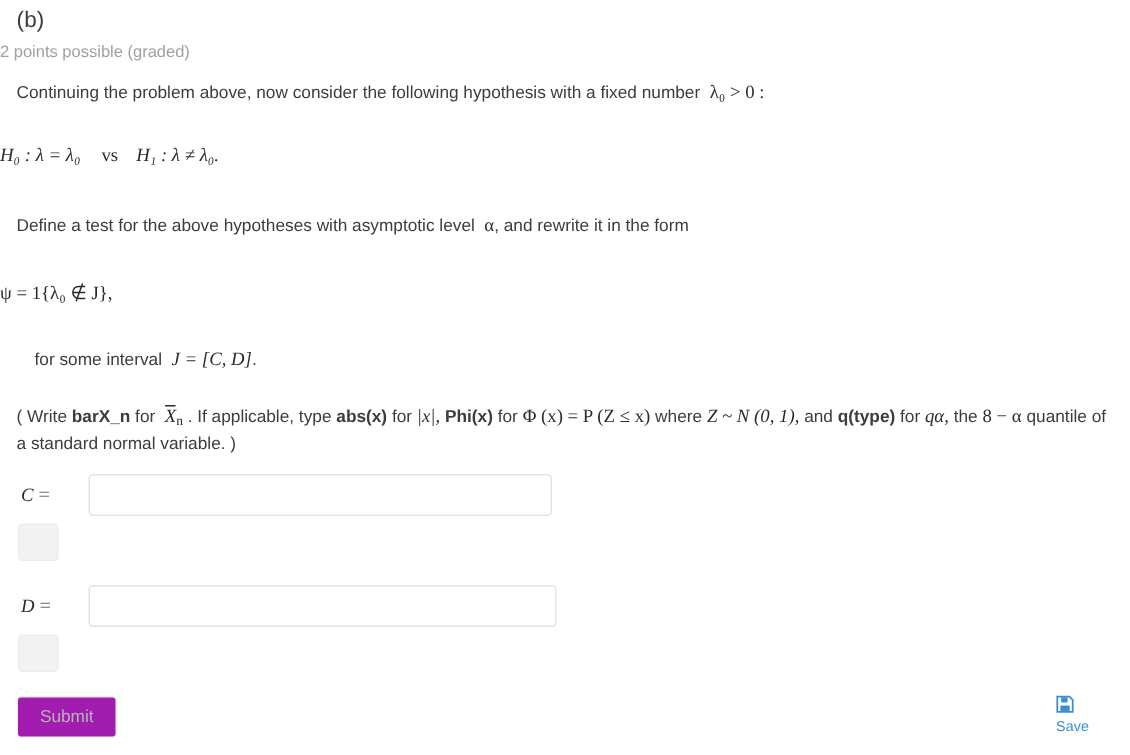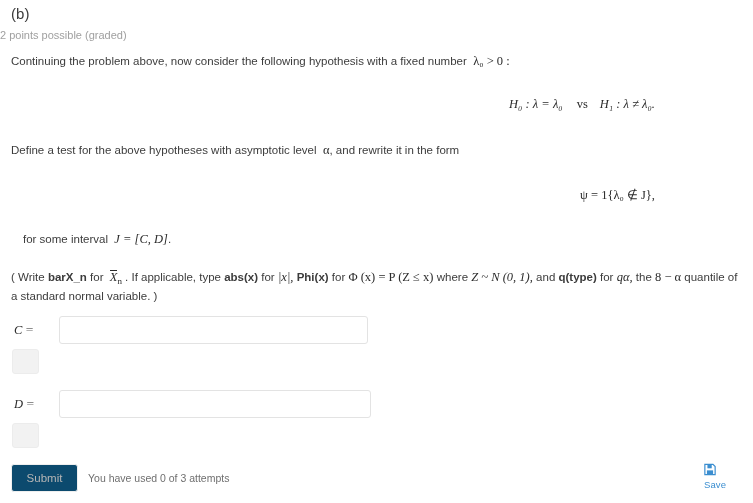--- a/index.html
+++ b/index.html
@@ -87,21 +87,21 @@
     border-top: 1px solid #2b2b2b;
     padding-top: 0px;
     display: inline-block;
     line-height: 1.05;
   }
 
   
   .display-eq {
     position: absolute;
     width: 655px;
-    text-align: right;
+    text-align: left;
     font-family: "Liberation Serif", serif;
     color: #2b2b2b;
   }
   .eq-hyp {
     top: 96px;
     font-size: 14px;
   }
   .eq-psi {
     top: 187px;
     font-size: 14px;
@@ -169,21 +169,21 @@
     top: 463px;
     width: 753px;
     height: 40px;
   }
   .submit-button {
     position: absolute;
     left: 11px;
     top: 1px;
     width: 67px;
     height: 28px;
-    background: #0c4a6e;
+    background: #a21caf;
     border: 1px solid #efefef;
     border-radius: 3px;
     color: #b5b5b5;
     font-family: "Liberation Sans", sans-serif;
     font-size: 11.5px;
     cursor: default;
     padding: 0;
   }
   .attempts-text {
     position: absolute;
@@ -282,21 +282,20 @@
     <div class="var-label">
       <span class="mathi">D</span>
       <span class="eqsign">=</span>
     </div>
     <input class="answer-input" type="text" value="" placeholder="" style="">
     <div class="preview-box"></div>
   </div>
 
   <div class="footer">
     <button class="submit-button">Submit</button>
-    <div class="attempts-text">You have used 0 of 3 attempts</div>
 
     <div class="save-widget">
       <span class="save-icon-wrap">
         <svg width="12" height="13" viewBox="0 0 14 14" aria-hidden="true">
           <path d="M1 1 H10.5 L13 3.5 V13 H1 Z" fill="none" stroke="#3b8ed0" stroke-width="1.4"></path>
           <rect x="4" y="1.6" width="5" height="4" fill="#3b8ed0"></rect>
           <rect x="3.4" y="8" width="7.2" height="5" fill="#3b8ed0"></rect>
         </svg>
       </span>
       <span class="save-label">Save</span>

